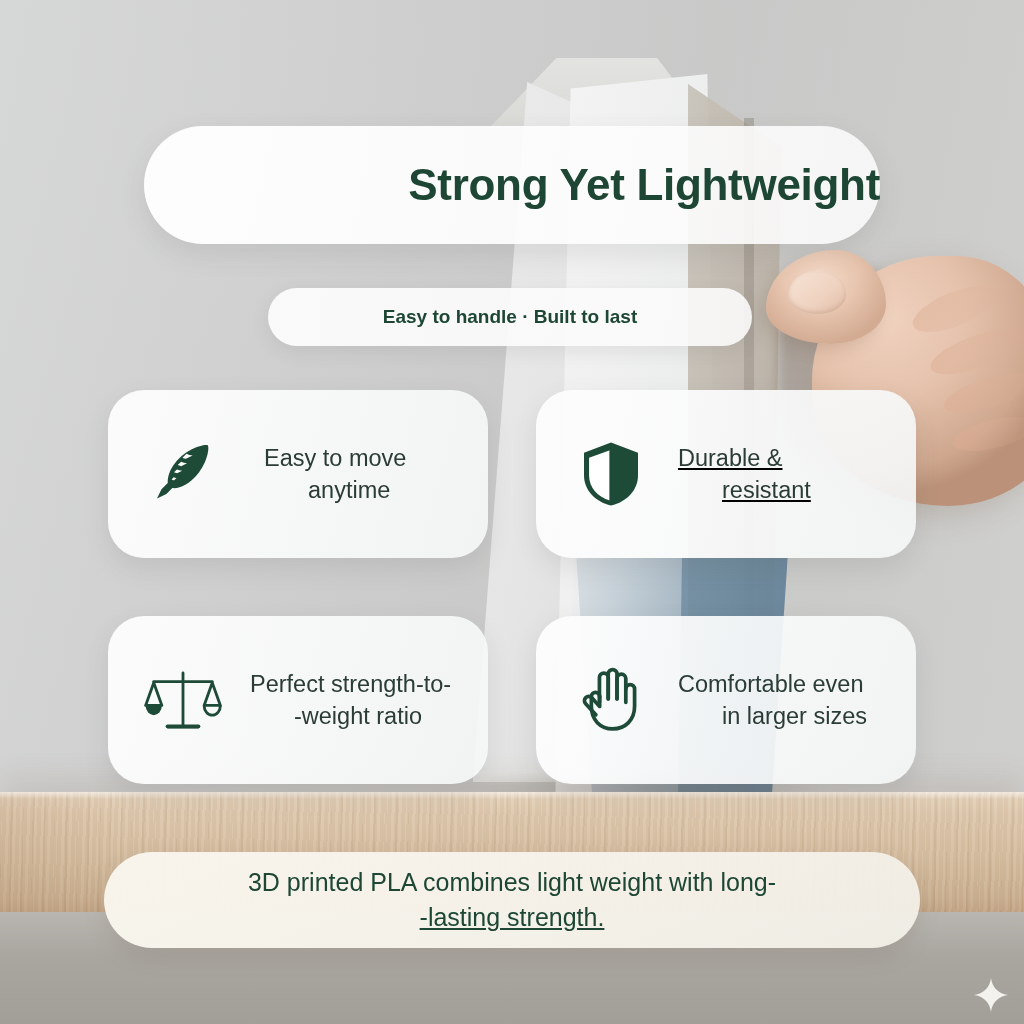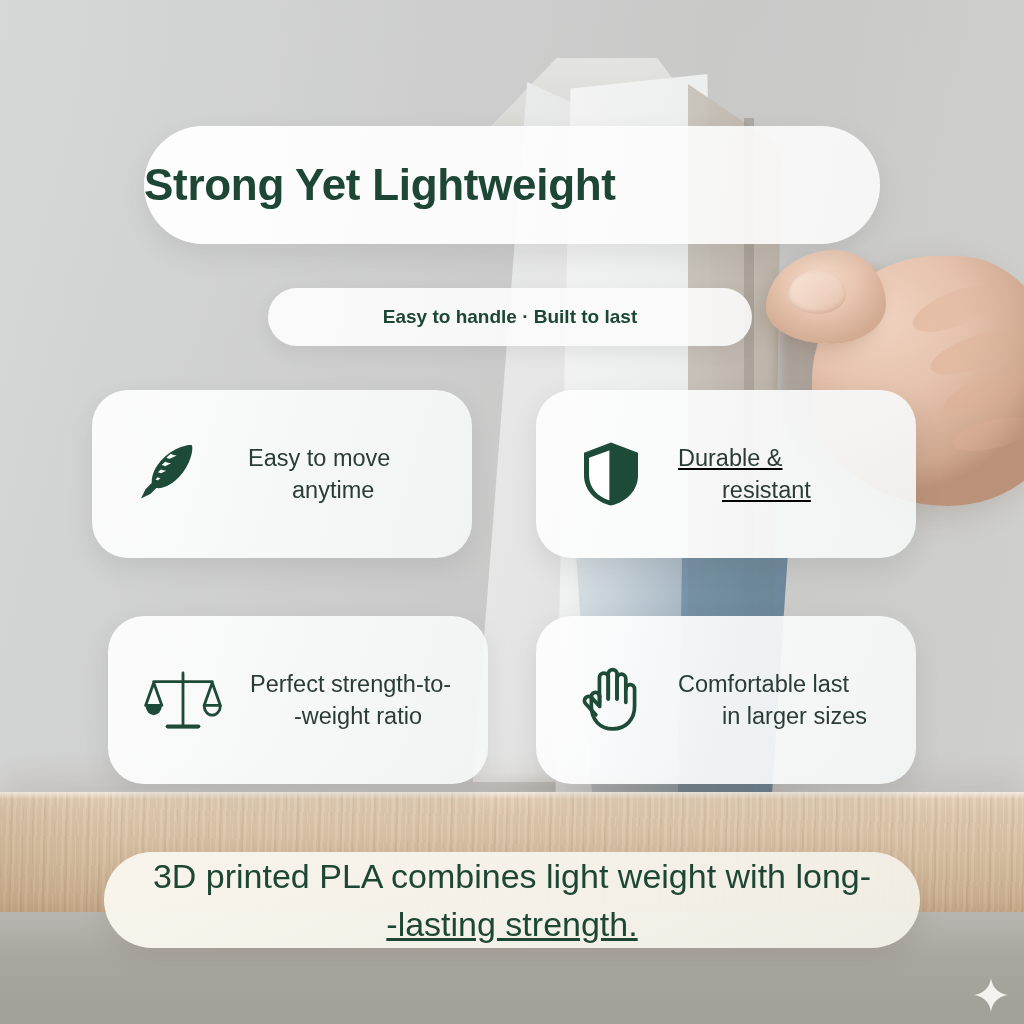--- a/index.html
+++ b/index.html
@@ -178,21 +178,21 @@
   
   .ui { position: absolute; inset: 0; }
 
   .pill-title {
     position: absolute;
     left: 144px; top: 126px;
     width: 736px; height: 118px;
     border-radius: 59px;
     background: linear-gradient(100deg, rgba(255,255,255,.965) 0%, rgba(253,253,253,.93) 52%, rgba(250,250,250,.90) 100%);
     box-shadow: 0 10px 26px rgba(90,90,90,.13);
-    display: flex; align-items: center; justify-content: flex-start;
+    display: flex; align-items: center; justify-content: flex-end;
   }
   .pill-title .t {
     font-size: 44px;
     font-weight: 700;
     letter-spacing: -.3px;
     color: #1d4734;
     white-space: nowrap;
   }
 
   .pill-sub {
@@ -218,21 +218,21 @@
     width: 380px;
     height: 168px;
     border-radius: 36px;
     background: linear-gradient(105deg, rgba(253,253,253,.96) 0%, rgba(250,251,251,.93) 45%, rgba(246,248,248,.90) 100%);
     box-shadow: 0 10px 24px rgba(85,85,85,.13);
     display: flex;
     align-items: center;
     padding: 0 26px 0 34px;
     gap: 26px;
   }
-  .card.c1 { left: 92px; top: 390px; gap: 40px; }
+  .card.c1 { left: 108px; top: 390px; gap: 40px; }
   .card.c2 { left: 536px; top: 390px; text-decoration: underline; }
   .card.c3 { left: 108px; top: 616px; }
   .card.c4 { left: 536px; top: 616px; }
 
   .card .ico {
     flex: 0 0 auto;
     width: 82px; height: 82px;
     display: flex; align-items: center; justify-content: center;
   }
   .card .ico svg { display: block; }
@@ -249,21 +249,21 @@
     position: absolute;
     left: 104px; top: 852px;
     width: 816px; height: 96px;
     border-radius: 48px;
     background: linear-gradient(100deg, rgba(249,246,238,.97) 0%, rgba(247,244,236,.95) 55%, rgba(244,241,233,.93) 100%);
     box-shadow: 0 9px 22px rgba(110,95,75,.16);
     display: flex; align-items: center; justify-content: center;
     text-align: center;
   }
   .pill-footer .t {
-    font-size: 34px;
+    font-size: 25px;
     line-height: 1.42;
     color: #1d4734;
   }
   .pill-footer .t .l2 { display: block; text-decoration: underline; }
 
   .sparkle {
     position: absolute;
     left: 974px; top: 978px;
     width: 34px; height: 34px;
   }
@@ -372,21 +372,21 @@
             <g fill="none" stroke="#1d4b37" stroke-width="3.2" stroke-linecap="round" stroke-linejoin="round">
               <path d="M22 34V12.5a3.8 3.8 0 0 1 7.6 0V31"></path>
               <path d="M29.6 31V9.5a3.8 3.8 0 0 1 7.6 0V31"></path>
               <path d="M37.2 31V13.5a3.8 3.8 0 0 1 7.6 0V34"></path>
               <path d="M44.8 22.5a3.8 3.8 0 0 1 7.6 0v15c0 11.6-7.8 19.5-18.8 19.5S15 49.1 15 37.5V29a3.6 3.6 0 0 1 7.2 0"></path>
               <path d="M22.2 29v8.6L15.4 30a3.7 3.7 0 0 0-5.3 5.2l8.8 9.6"></path>
             </g>
           </svg>
         </span>
         <span class="label">
-          <span class="l1">Comfortable last</span>
+          <span class="l1">Comfortable even</span>
           <span class="l2">in larger sizes</span>
         </span>
       </div>
 
     </div>
 
     <div class="pill-footer">
       <span class="t">
         <span class="l1">3D printed PLA combines light weight with long-</span>
         <span class="l2">-lasting strength.</span>

